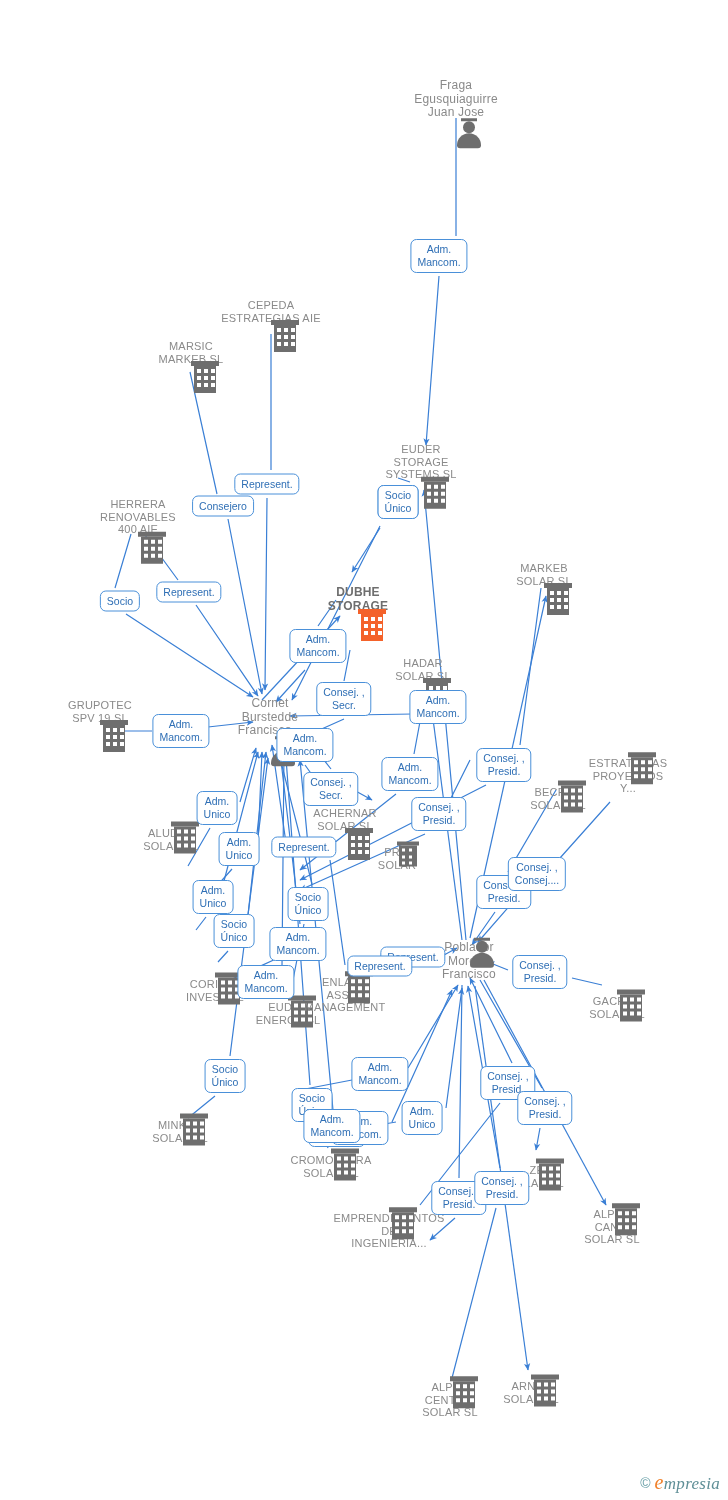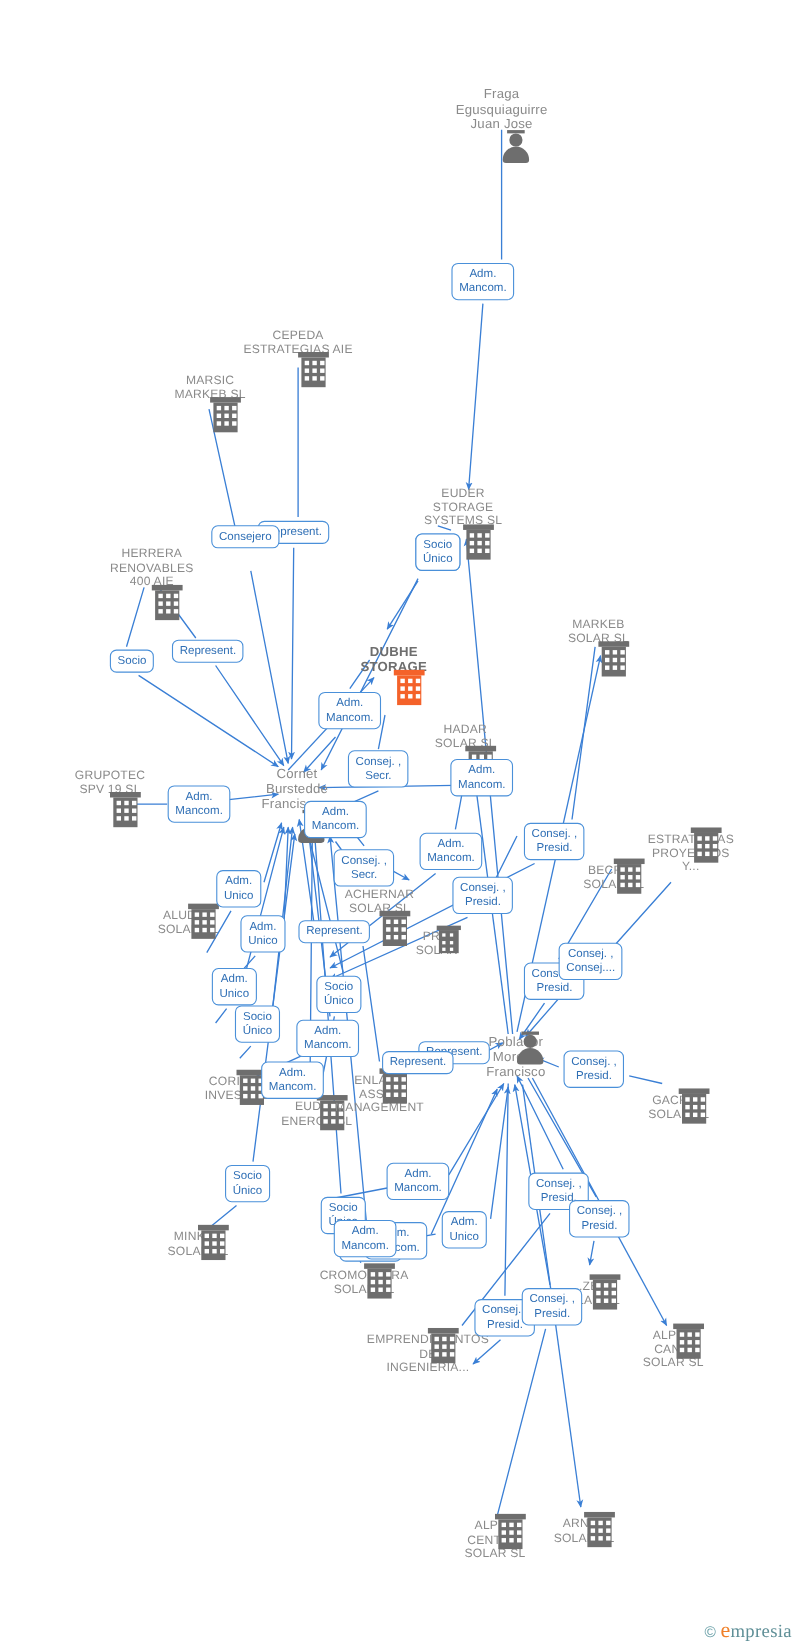--- a/index.html
+++ b/index.html
@@ -39,21 +39,21 @@
 
   
   .elabel{position:absolute;transform:translate(-50%,-50%);
           background:#ffffff;border:1px solid #4a90d9;border-radius:6px;
           color:#2f6fb5;font-size:10.5px;line-height:13px;text-align:center;
           padding:3px 6px;white-space:pre-line;box-sizing:border-box;}
 
   
   #watermark{position:absolute;right:8px;bottom:6px;display:flex;align-items:center;gap:4px;}
   #watermark .cmark{color:#6aa0a8;font-size:14px;}
-  #watermark .wname{font-family:"Liberation Serif",serif;
+  #watermark .wname{font-family:"Liberation Serif",serif;font-style:italic;
                     font-size:17px;color:#5f8f97;letter-spacing:.3px;}
   #watermark .wname .e{color:#f0802a;font-size:20px;}
 </style>
 </head>
 <body>
 
 <div id="graph">
   <svg id="edges" viewBox="0 0 728 1500" xmlns="http://www.w3.org/2000/svg">
     <defs>
       <marker id="arrow" markerWidth="7" markerHeight="7" refX="5.5" refY="3" orient="auto" markerUnits="strokeWidth">
@@ -254,21 +254,21 @@
       <div class="node" style="left: 531px; top: 1392px; pointer-events: auto;">
         <span class="ico"><span class="bldg"><span class="body"></span><span class="base"></span><span class="win" style="left: 6px; top: 3px;"></span><span class="win" style="left: 6px; top: 10px;"></span><span class="win" style="left: 6px; top: 17px;"></span><span class="win" style="left: 13px; top: 3px;"></span><span class="win" style="left: 13px; top: 10px;"></span><span class="win" style="left: 13px; top: 17px;"></span><span class="win" style="left: 20px; top: 3px;"></span><span class="win" style="left: 20px; top: 10px;"></span><span class="win" style="left: 20px; top: 17px;"></span></span></span>
         <span class="lbl">ARNEB
 SOLAR  SL</span>
       </div>
     </div>
   <div id="labels-layer">
       <div class="elabel" style="left: 439px; top: 256px;">Adm.
 Mancom.</div>
       <div class="elabel" style="left: 267px; top: 484px;">Represent.</div>
-      <div class="elabel" style="left: 223px; top: 488px;">Consejero</div>
+      <div class="elabel" style="left: 223px; top: 506px;">Consejero</div>
       <div class="elabel" style="left: 189px; top: 592px;">Represent.</div>
       <div class="elabel" style="left: 120px; top: 601px;">Socio</div>
       <div class="elabel" style="left: 181px; top: 731px;">Adm.
 Mancom.</div>
       <div class="elabel" style="left: 318px; top: 646px;">Adm.
 Mancom.</div>
       <div class="elabel" style="left: 398px; top: 502px;">Socio
 Único</div>
       <div class="elabel" style="left: 398px; top: 502px;">Socio
 Único</div>

